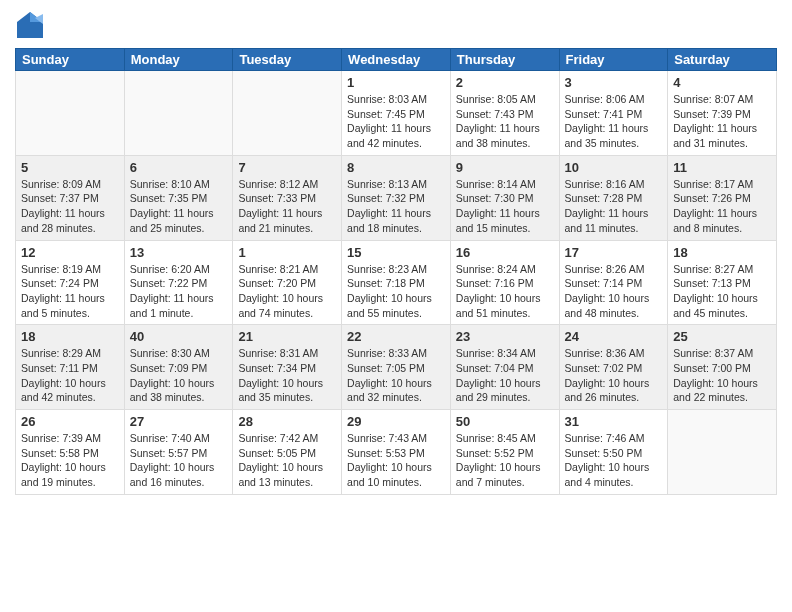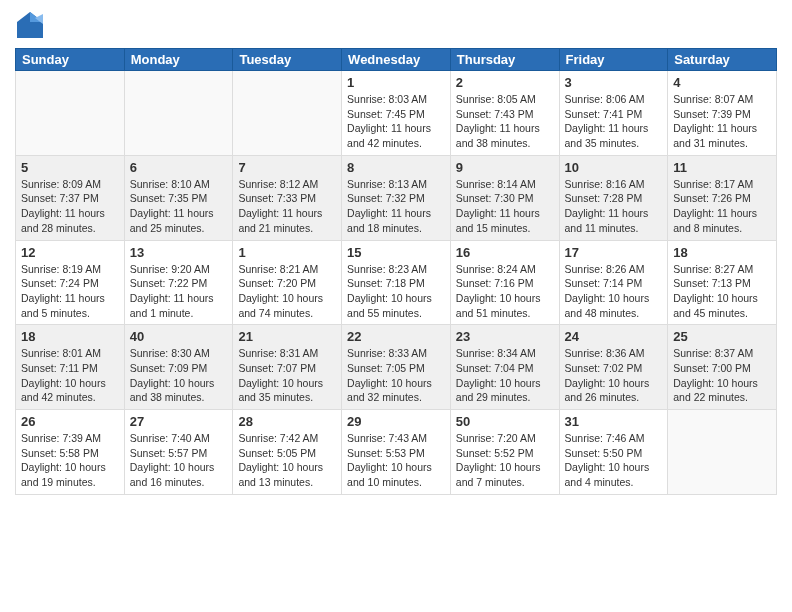--- a/index.html
+++ b/index.html
@@ -179,21 +179,21 @@
           <div class="day-info"><span>Sunrise: 8:17 AM</span><br><span>Sunset: 7:26 PM</span><br><span>Daylight: 11 hours and 8 minutes.</span></div>
         </td>
       </tr>
       <tr>
         <td>
           <span class="day-number">12</span>
           <div class="day-info"><span>Sunrise: 8:19 AM</span><br><span>Sunset: 7:24 PM</span><br><span>Daylight: 11 hours and 5 minutes.</span></div>
         </td>
         <td>
           <span class="day-number">13</span>
-          <div class="day-info"><span>Sunrise: 9:20 AM</span><br><span>Sunset: 7:22 PM</span><br><span>Daylight: 11 hours and 1 minute.</span></div>
+          <div class="day-info"><span>Sunrise: 6:20 AM</span><br><span>Sunset: 7:22 PM</span><br><span>Daylight: 11 hours and 1 minute.</span></div>
         </td>
         <td>
           <span class="day-number">1</span>
           <div class="day-info"><span>Sunrise: 8:21 AM</span><br><span>Sunset: 7:20 PM</span><br><span>Daylight: 10 hours and 74 minutes.</span></div>
         </td>
         <td>
           <span class="day-number">15</span>
           <div class="day-info"><span>Sunrise: 8:23 AM</span><br><span>Sunset: 7:18 PM</span><br><span>Daylight: 10 hours and 55 minutes.</span></div>
         </td>
         <td>
@@ -205,29 +205,29 @@
           <div class="day-info"><span>Sunrise: 8:26 AM</span><br><span>Sunset: 7:14 PM</span><br><span>Daylight: 10 hours and 48 minutes.</span></div>
         </td>
         <td>
           <span class="day-number">18</span>
           <div class="day-info"><span>Sunrise: 8:27 AM</span><br><span>Sunset: 7:13 PM</span><br><span>Daylight: 10 hours and 45 minutes.</span></div>
         </td>
       </tr>
       <tr class="row-shaded">
         <td>
           <span class="day-number">18</span>
-          <div class="day-info"><span>Sunrise: 8:01 AM</span><br><span>Sunset: 7:11 PM</span><br><span>Daylight: 10 hours and 42 minutes.</span></div>
+          <div class="day-info"><span>Sunrise: 8:29 AM</span><br><span>Sunset: 7:11 PM</span><br><span>Daylight: 10 hours and 42 minutes.</span></div>
         </td>
         <td>
           <span class="day-number">40</span>
           <div class="day-info"><span>Sunrise: 8:30 AM</span><br><span>Sunset: 7:09 PM</span><br><span>Daylight: 10 hours and 38 minutes.</span></div>
         </td>
         <td>
           <span class="day-number">21</span>
-          <div class="day-info"><span>Sunrise: 8:31 AM</span><br><span>Sunset: 7:07 PM</span><br><span>Daylight: 10 hours and 35 minutes.</span></div>
+          <div class="day-info"><span>Sunrise: 8:31 AM</span><br><span>Sunset: 7:34 PM</span><br><span>Daylight: 10 hours and 35 minutes.</span></div>
         </td>
         <td>
           <span class="day-number">22</span>
           <div class="day-info"><span>Sunrise: 8:33 AM</span><br><span>Sunset: 7:05 PM</span><br><span>Daylight: 10 hours and 32 minutes.</span></div>
         </td>
         <td>
           <span class="day-number">23</span>
           <div class="day-info"><span>Sunrise: 8:34 AM</span><br><span>Sunset: 7:04 PM</span><br><span>Daylight: 10 hours and 29 minutes.</span></div>
         </td>
         <td>
@@ -251,21 +251,21 @@
         <td>
           <span class="day-number">28</span>
           <div class="day-info"><span>Sunrise: 7:42 AM</span><br><span>Sunset: 5:05 PM</span><br><span>Daylight: 10 hours and 13 minutes.</span></div>
         </td>
         <td>
           <span class="day-number">29</span>
           <div class="day-info"><span>Sunrise: 7:43 AM</span><br><span>Sunset: 5:53 PM</span><br><span>Daylight: 10 hours and 10 minutes.</span></div>
         </td>
         <td>
           <span class="day-number">50</span>
-          <div class="day-info"><span>Sunrise: 7:20 AM</span><br><span>Sunset: 5:52 PM</span><br><span>Daylight: 10 hours and 7 minutes.</span></div>
+          <div class="day-info"><span>Sunrise: 8:45 AM</span><br><span>Sunset: 5:52 PM</span><br><span>Daylight: 10 hours and 7 minutes.</span></div>
         </td>
         <td>
           <span class="day-number">31</span>
           <div class="day-info"><span>Sunrise: 7:46 AM</span><br><span>Sunset: 5:50 PM</span><br><span>Daylight: 10 hours and 4 minutes.</span></div>
         </td>
         <td class="empty"></td>
       </tr>
     </tbody>
 </table>
 

